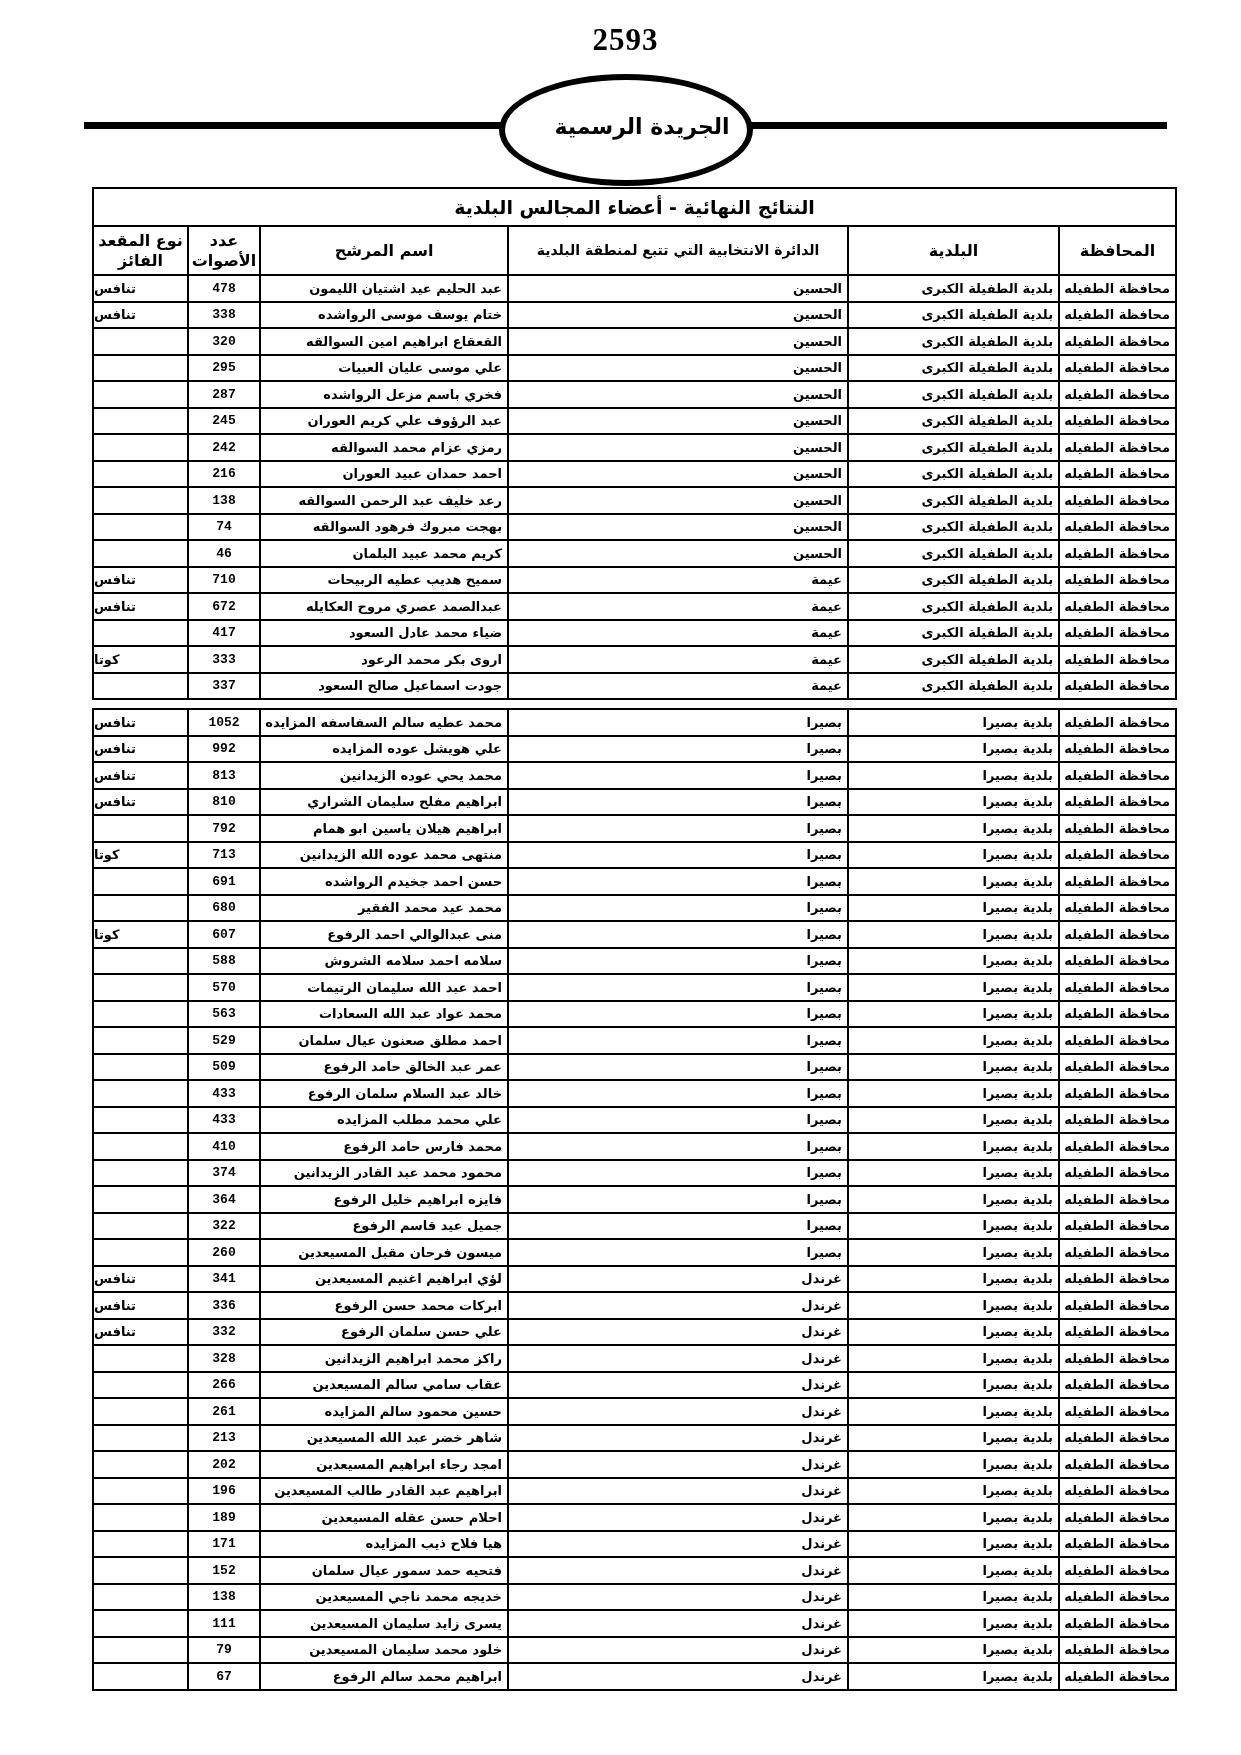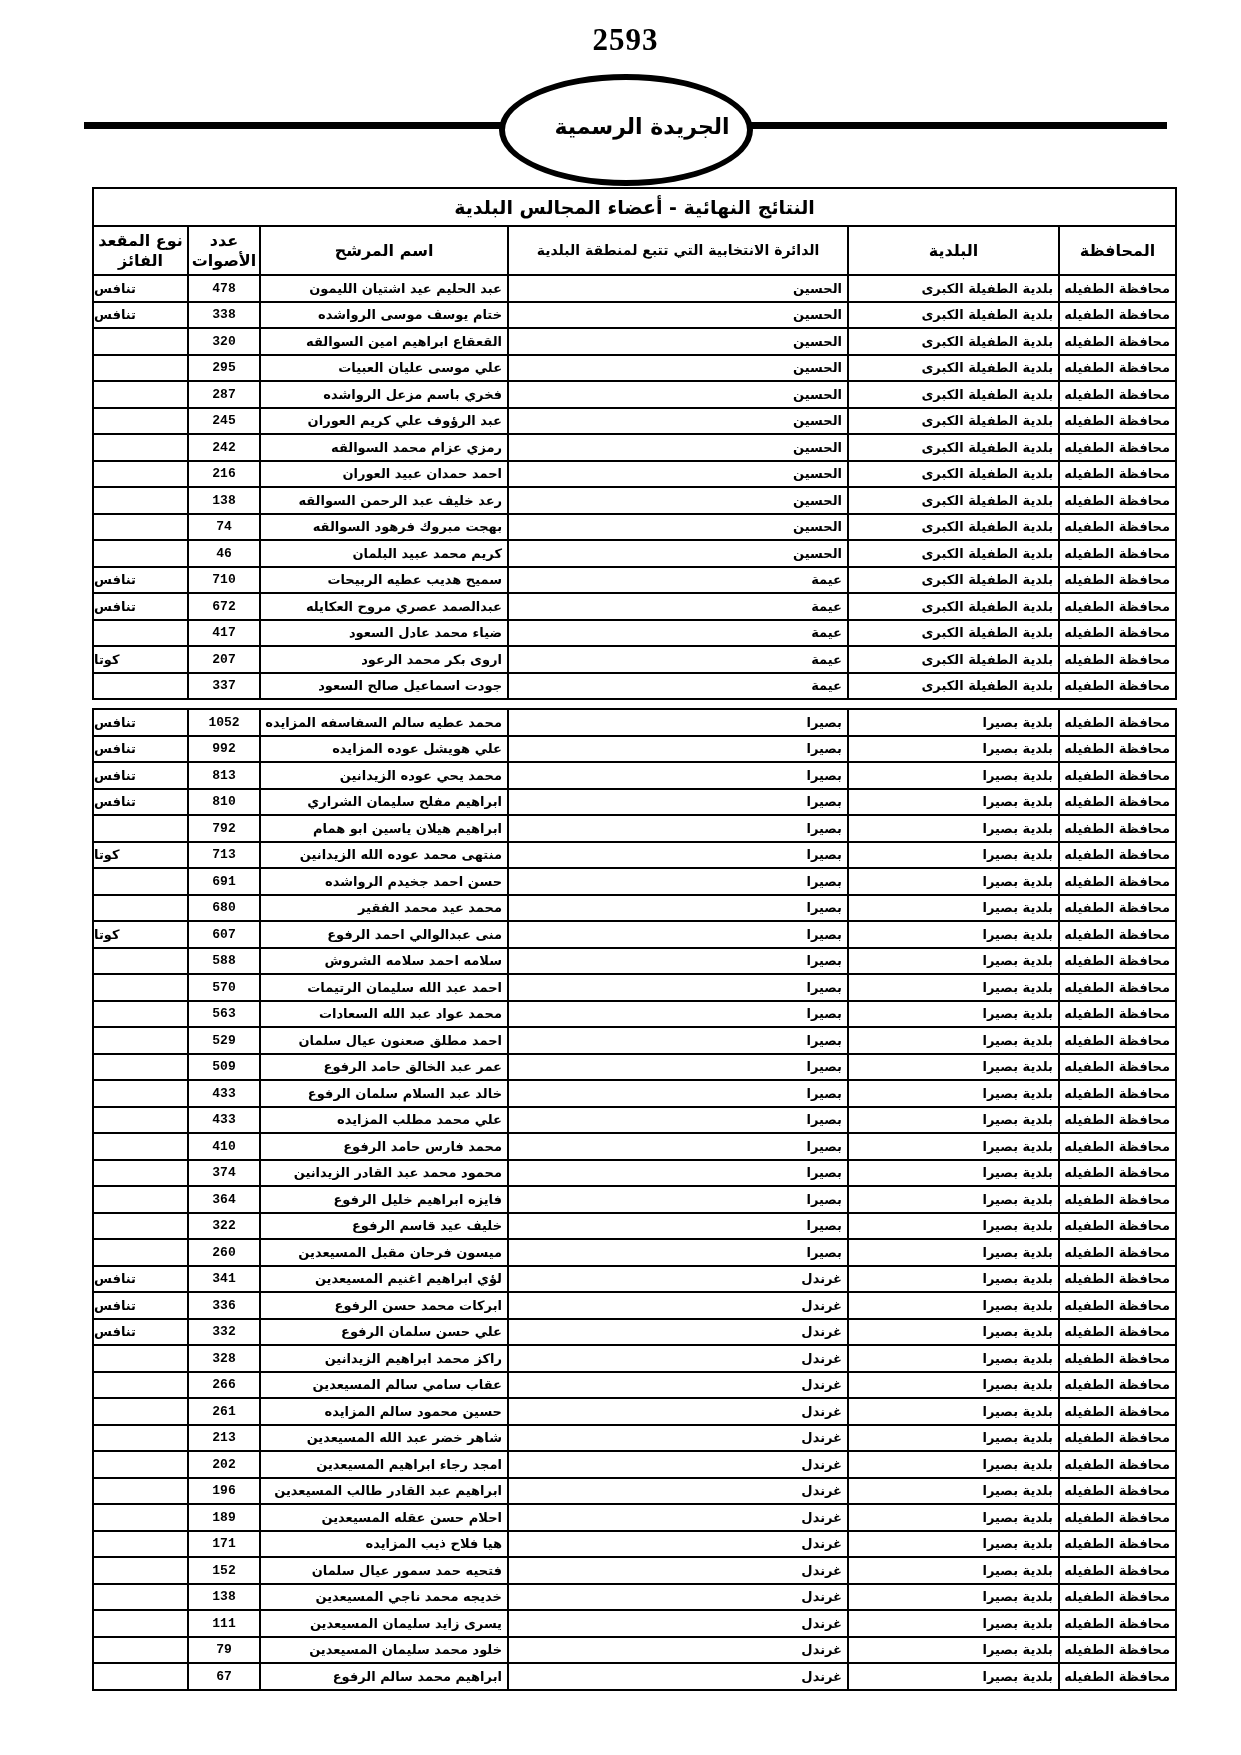--- a/index.html
+++ b/index.html
@@ -179,21 +179,21 @@
             <td class="c-dist">عيمة</td>
             <td class="c-name">ضياء محمد عادل السعود</td>
             <td class="c-votes">417</td>
             <td class="c-seat"></td>
           </tr>
           <tr class="r">
             <td class="c-gov">محافظة الطفيله</td>
             <td class="c-mun">بلدية الطفيلة الكبرى</td>
             <td class="c-dist">عيمة</td>
             <td class="c-name">اروى بكر محمد الرعود</td>
-            <td class="c-votes">207</td>
+            <td class="c-votes">333</td>
             <td class="c-seat">كوتا</td>
           </tr>
           <tr class="r">
             <td class="c-gov">محافظة الطفيله</td>
             <td class="c-mun">بلدية الطفيلة الكبرى</td>
             <td class="c-dist">عيمة</td>
             <td class="c-name">جودت اسماعيل صالح السعود</td>
             <td class="c-votes">337</td>
             <td class="c-seat"></td>
           </tr>
@@ -359,21 +359,21 @@
             <td class="c-mun">بلدية بصيرا</td>
             <td class="c-dist">بصيرا</td>
             <td class="c-name">فايزه ابراهيم خليل الرفوع</td>
             <td class="c-votes">364</td>
             <td class="c-seat"></td>
           </tr>
           <tr class="r">
             <td class="c-gov">محافظة الطفيله</td>
             <td class="c-mun">بلدية بصيرا</td>
             <td class="c-dist">بصيرا</td>
-            <td class="c-name">خليف عيد قاسم الرفوع</td>
+            <td class="c-name">جميل عيد قاسم الرفوع</td>
             <td class="c-votes">322</td>
             <td class="c-seat"></td>
           </tr>
           <tr class="r">
             <td class="c-gov">محافظة الطفيله</td>
             <td class="c-mun">بلدية بصيرا</td>
             <td class="c-dist">بصيرا</td>
             <td class="c-name">ميسون فرحان مقبل المسيعدين</td>
             <td class="c-votes">260</td>
             <td class="c-seat"></td>

